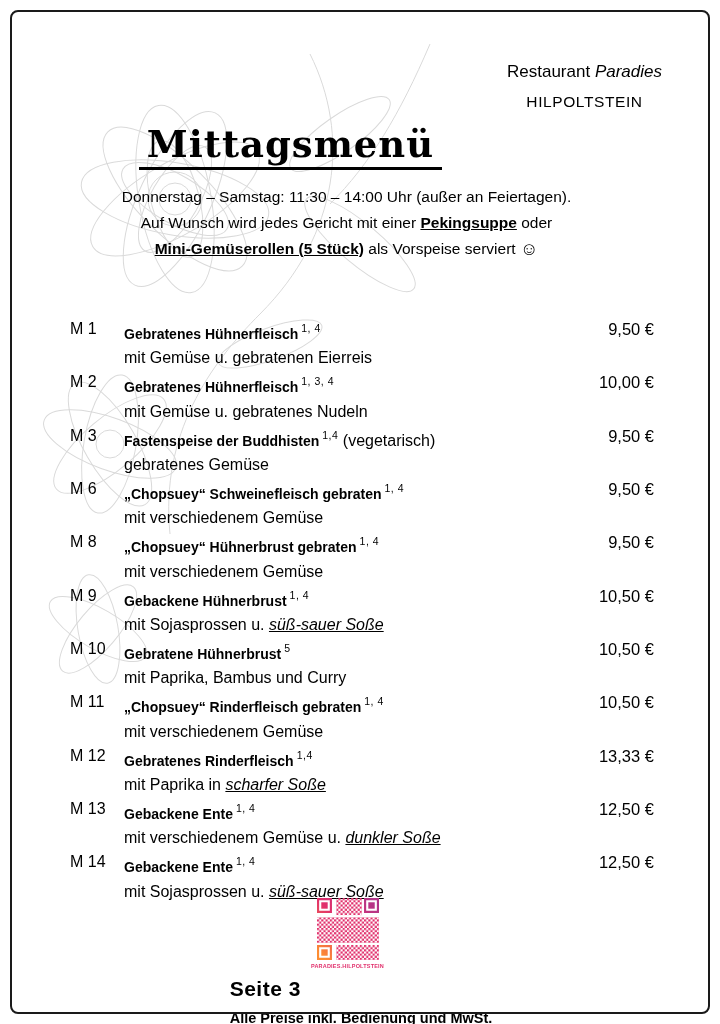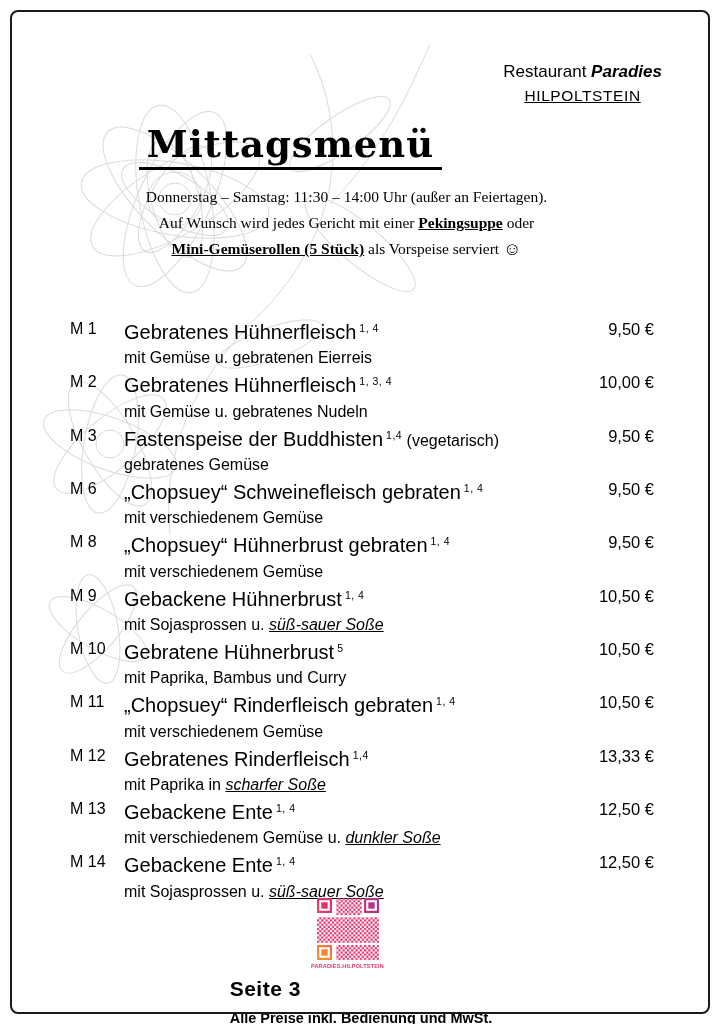--- a/index.html
+++ b/index.html
@@ -23,56 +23,56 @@
     z-index: 0;
   }
   .content { position: relative; z-index: 1; }
 
   
   .header {
     position: absolute; top: 62px; right: 58px;
     text-align: center;
   }
   .header-line1 { font-size: 17px; }
-  .brand { font-weight: bold; font-style: italic; }
-  .header-line2 { font-size: 15.5px; margin-top: 5px; letter-spacing: 0.6px; text-decoration: underline; }
+  .brand { font-weight: normal; font-style: italic; }
+  .header-line2 { font-size: 15.5px; margin-top: 11px; letter-spacing: 0.6px; }
 
   
   .title-wrap { position: absolute; top: 122px; left: 0; width: 581px; text-align: center; }
   .title {
     display: inline-block;
     font-family: "DejaVu Serif", serif;
     font-weight: bold;
     font-size: 37px;
     letter-spacing: 1px;
     border-bottom: 3px solid #000;
     padding: 0 8px 1px 8px;
   }
 
   
   .notes {
     position: absolute; top: 184px; left: 0; width: 693px;
     text-align: center;
-    font-size: 15.5px; line-height: 26px; font-family: Liberation Serif, serif;
+    font-size: 15.5px; line-height: 26px;
   }
   .bu { font-weight: bold; text-decoration: underline; }
   .smiley { font-size: 18px; vertical-align: -1px; }
 
   
   .menu {
     position: absolute; top: 317px; left: 70px; right: 66px;
   }
   .item {
     display: grid;
     grid-template-columns: 54px 1fr 92px;
     line-height: 24px;
   }
   .code { font-size: 16px; grid-column: 1; }
   .main { grid-column: 2; font-size: 16px; }
-  .name { font-weight: normal; font-size: 20px; }
+  .name { font-weight: bold; font-size: 14px; }
   .sup { font-size: 10.5px; position: relative; top: -1px; margin-left: 3px; letter-spacing: 0.5px; }
   .nsuffix { font-size: 16px; }
   .price { grid-column: 3; text-align: right; font-size: 16.5px; }
   .desc { grid-column: 2; font-size: 16px; }
   .em { font-style: italic; text-decoration: underline; }
 
   
   .footer {
     position: absolute; top: 898px; left: 44px; right: 60px;
     display: flex; align-items: center; flex-direction: column;

